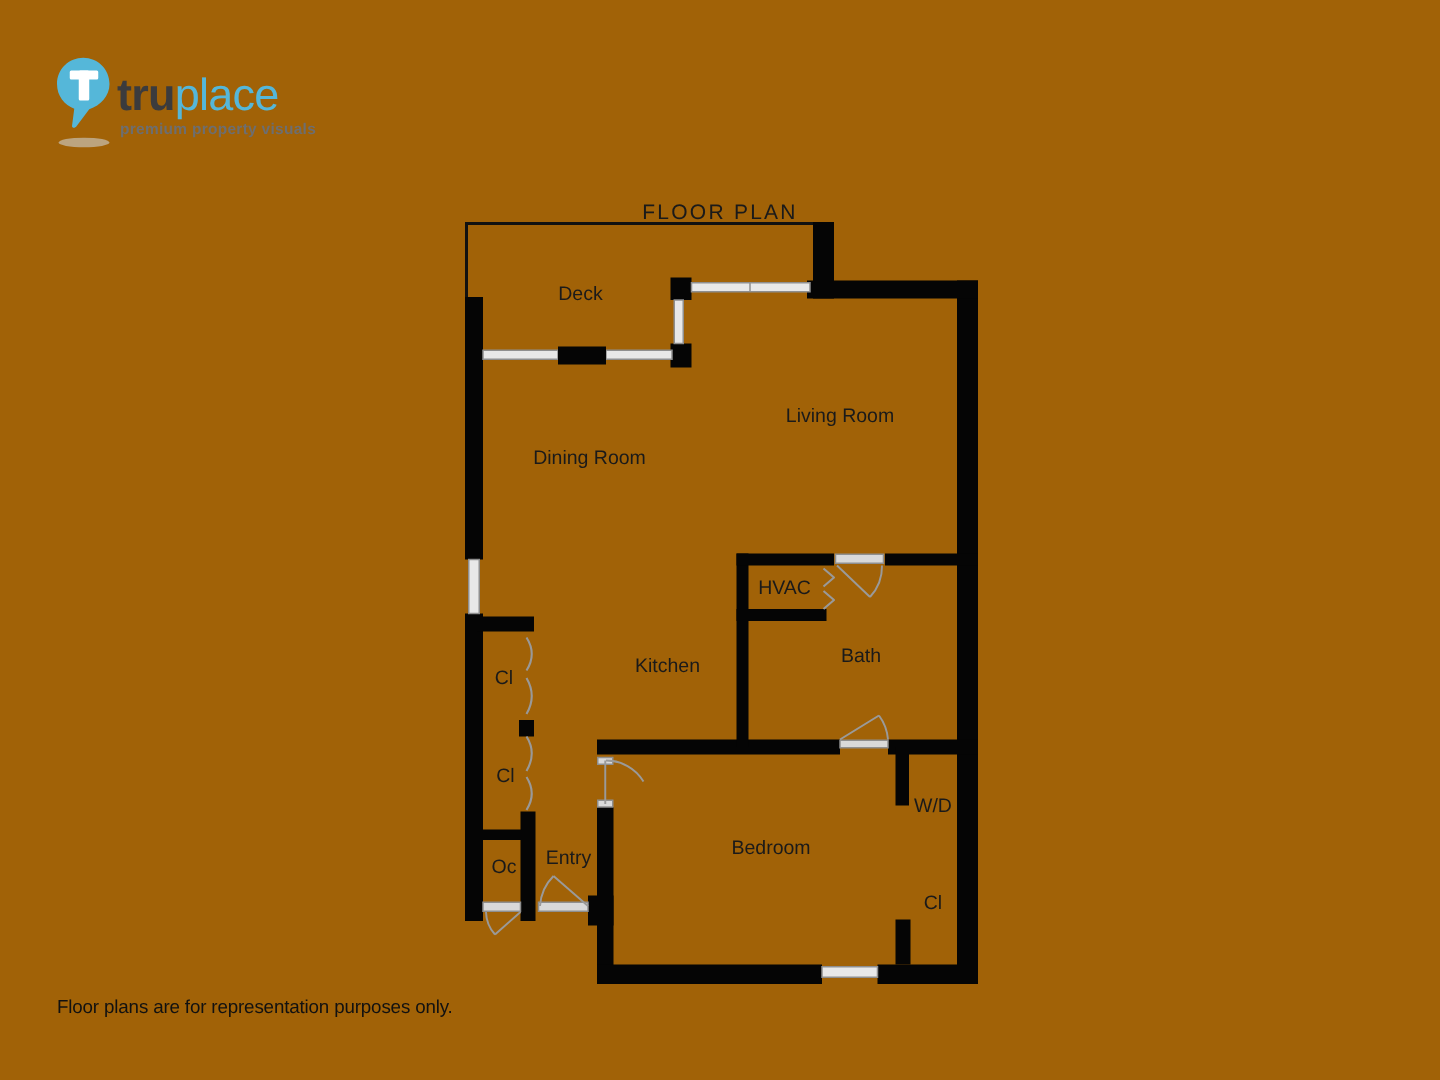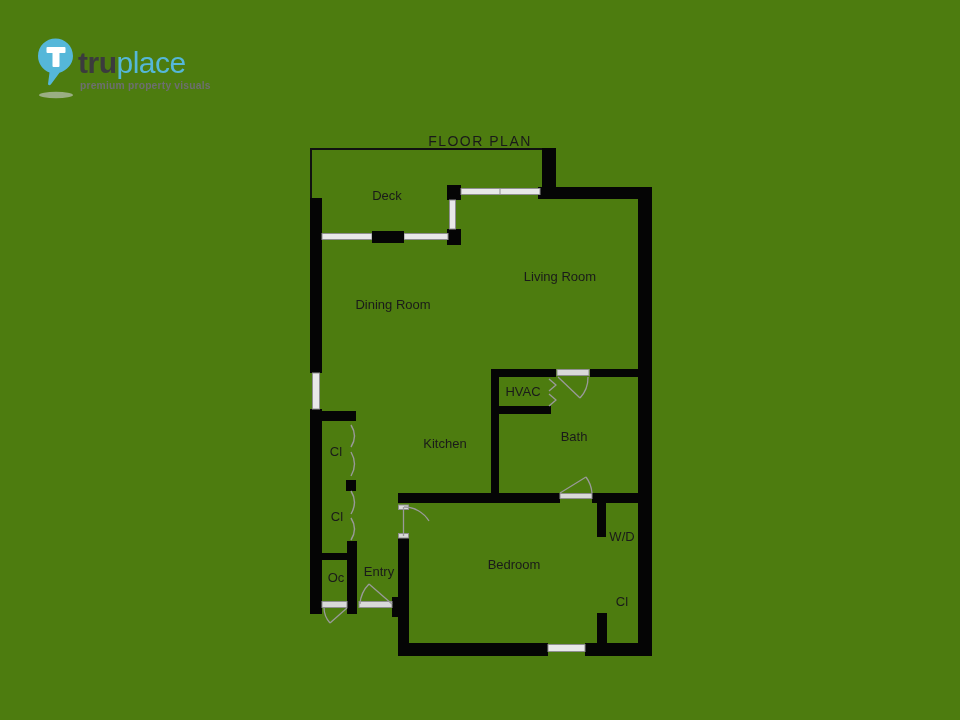--- a/index.html
+++ b/index.html
@@ -1,16 +1,16 @@
 <!DOCTYPE html>
 <html><head>
 <meta charset="utf-8">
 <style>
   html,body{margin:0;padding:0;background:#ffffff;}
-  .page{position:relative;width:960px;height:720px;background:#4d7c0f;overflow:hidden;
+  .page{position:relative;width:960px;height:720px;background:#a16207;overflow:hidden;
         font-family:"Liberation Sans",sans-serif;}
   .logo-svg{position:absolute;left:32px;top:34px;}
   .plan-svg{position:absolute;left:0;top:0;}
   .plan-svg text{font-family:"Liberation Sans",sans-serif;fill:#1a1a1a;}
   .room-label{font-size:13px;}
   .title-label{font-size:14px;letter-spacing:1.5px;fill:#111;}
   .disclaimer{position:absolute;left:38px;top:664px;color:#111;
               font-size:12.5px;line-height:1.25;letter-spacing:-0.1px;}
   .walls{fill:#050505;}
   .glaze{fill:#e8e8e8;stroke:#8f8f8f;stroke-width:1;}
@@ -137,15 +137,16 @@
       <text class="room-label" x="337" y="521" text-anchor="middle">Cl</text>
       <text class="room-label" x="622" y="541" text-anchor="middle">W/D</text>
       <text class="room-label" x="336" y="582" text-anchor="middle">Oc</text>
       <text class="room-label" x="379" y="576" text-anchor="middle">Entry</text>
       <text class="room-label" x="514" y="569" text-anchor="middle">Bedroom</text>
       <text class="room-label" x="622" y="606" text-anchor="middle">Cl</text>
     </g>
   </svg>
 
   <div class="disclaimer">
+    <div>Floor plans are for representation purposes only.</div>
   </div>
 
 </div>
 
 </body></html>

